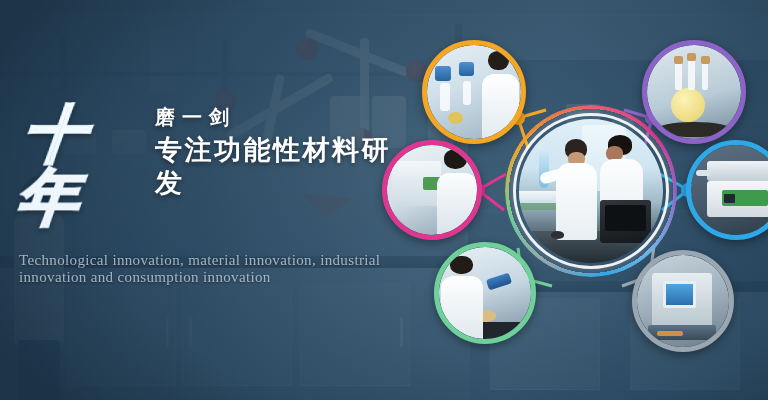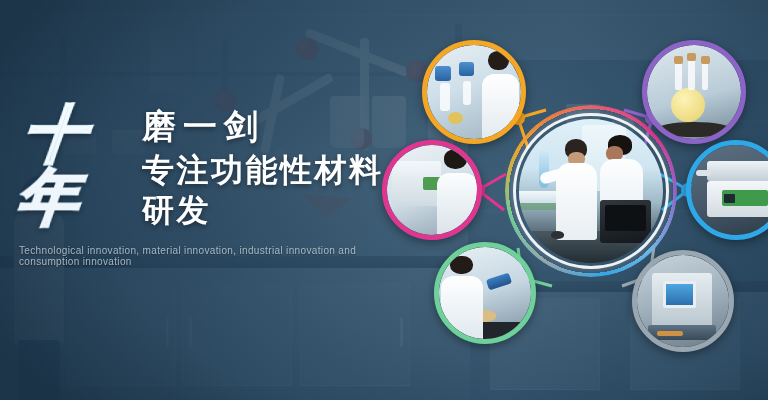--- a/index.html
+++ b/index.html
@@ -162,40 +162,41 @@
     background:linear-gradient(180deg,#7fd2f5 0%, #3aa5e0 42%, #1f73c0 100%);
     -webkit-background-clip:text; background-clip:text; color:transparent;
     -webkit-text-stroke:2.4px rgba(255,255,255,.92);
     paint-order:stroke fill;
     transform:skewX(-6deg);
     padding:4px 0 6px 6px;
     filter:drop-shadow(0 2px 3px rgba(0,0,0,.35));
   }
   .stack { margin-left:10px; padding-top:6px; }
   .moyijian {
-    font-size:34px; font-weight:bold; color:#ffffff;
+    font-size:20px; font-weight:bold; color:#ffffff;
     letter-spacing:7px; line-height:1.18;
     text-shadow:0 2px 5px rgba(0,0,0,.45);
   }
   .zhuanzhu {
-    font-size:32px; font-weight:bold; color:#ffffff;
+    font-size:27px; font-weight:bold; color:#ffffff;
     letter-spacing:2.5px; line-height:1.25; margin-top:4px;
     text-shadow:0 2px 5px rgba(0,0,0,.45);
   }
   .keywords {
     margin-top:14px; margin-left:4px;
     font-size:19px; font-weight:bold; color:#ffffff;
     letter-spacing:1.2px;
     text-shadow:0 2px 5px rgba(0,0,0,.5);
   }
   .eng {
-    margin-top:11px; margin-left:5px;
-    font-size:10px; letter-spacing:.35px;
+    margin-top:18px; margin-left:5px;
+    font-size:15px; letter-spacing:.35px;
     color:rgba(212,228,238,.72);
     text-shadow:0 1px 2px rgba(0,0,0,.5);
+    font-family:Liberation Serif, serif;
   }
 
   
   .cluster { position:absolute; left:400px; top:30px; width:368px; height:350px; }
   .cluster svg { position:absolute; inset:0; }
 
   .node {
     position:absolute; border-radius:50%;
     overflow:hidden;
     box-shadow:0 3px 10px rgba(0,0,0,.38);

